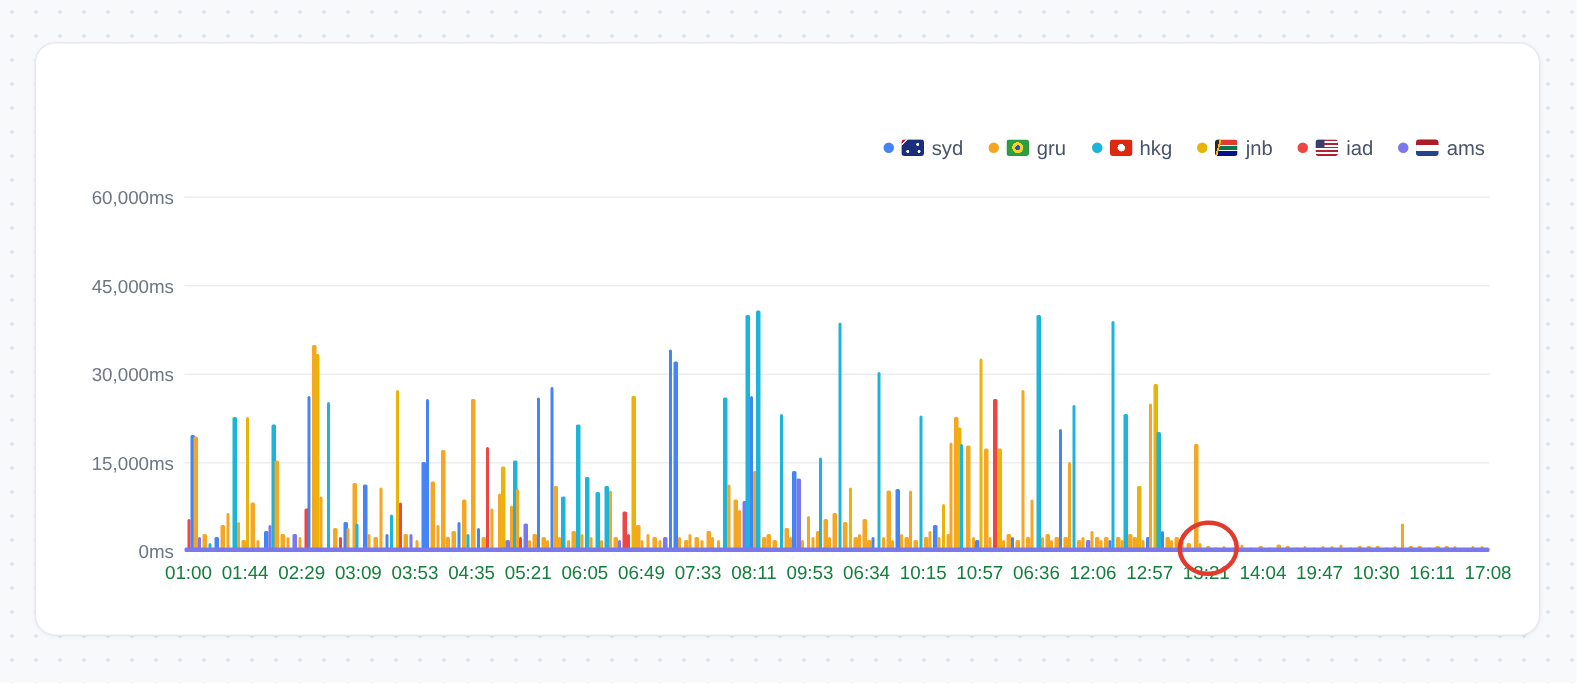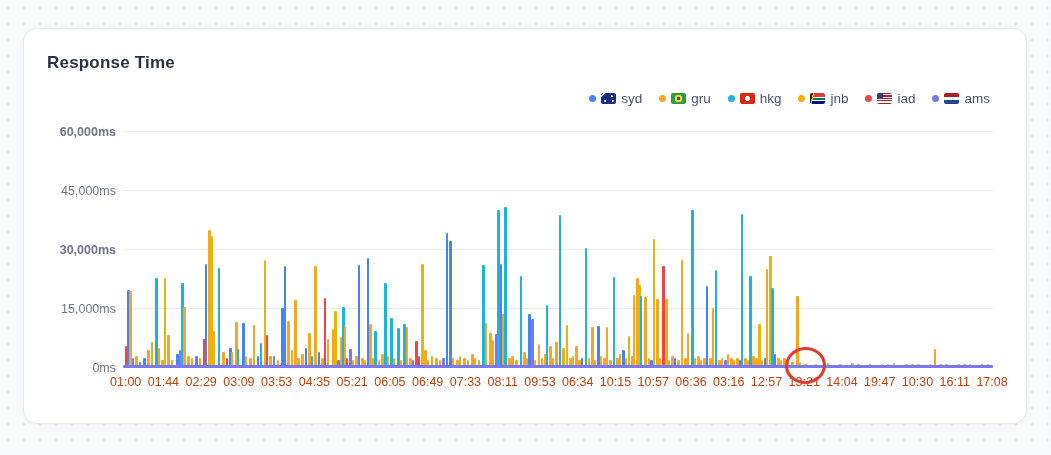--- a/index.html
+++ b/index.html
@@ -55,33 +55,32 @@
   .plot {
     position:absolute; left:99px; top:103px; width:870px; height:236px;
   }
   .gridline { position:absolute; left:0; width:100%; height:1px; background:#ededf1; }
   .y-axis { position:absolute; left:0; top:103px; width:92px; height:236px; }
   .y-tick { position:absolute; right:0; width:100%; text-align:right; font-size:12.5px; color:#6e7687; }
   .x-axis {
     position:absolute; left:86px; top:346px; width:898px;
     display:flex; justify-content:space-between;
   }
-  .x-tick { font-size:12.5px; color:#c2410c; white-space:nowrap; }
+  .x-tick { font-size:12.5px; color:#15803d; white-space:nowrap; }
   .bar { position:absolute; bottom:0; width:2.5px; border-radius:1px 1px 0 0; z-index:2; }
   .baseline-band { position:absolute; bottom:0; left:0; width:100%; height:3px; z-index:3; border-radius:1px; }
   .annotation-circle {
     position:absolute; width:41px; height:37px; border-radius:50%;
     border:3.2px solid #e23b2e; z-index:6; transform:rotate(-4deg);
   }
 </style>
 </head>
 <body>
 
 <div class="card">
-  <div class="card-title">Response Time</div>
 
   <div class="legend">
       <span class="legend-item">
         <span class="legend-dot" style="background: rgb(69, 132, 244);"></span>
         <span class="flag flag-au"></span>
         <span class="legend-label">syd</span>
       </span>
       <span class="legend-item">
         <span class="legend-dot" style="background: rgb(245, 166, 35);"></span>
         <span class="flag flag-br"></span>
@@ -106,23 +105,23 @@
         <span class="legend-dot" style="background: rgb(123, 120, 237);"></span>
         <span class="flag flag-nl"></span>
         <span class="legend-label">ams</span>
       </span>
     </div>
 
   <div class="chart">
     <div class="y-axis">
         <div class="y-tick" style="bottom: calc(0% - 7px);">0ms</div>
         <div class="y-tick" style="bottom: calc(25% - 7px);">15,000ms</div>
-        <div class="y-tick" style="bottom: calc(50% - 7px); font-weight: bold;">30,000ms</div>
+        <div class="y-tick" style="bottom: calc(50% - 7px);">30,000ms</div>
         <div class="y-tick" style="bottom: calc(75% - 7px);">45,000ms</div>
-        <div class="y-tick" style="bottom: calc(100% - 7px); font-weight: bold;">60,000ms</div>
+        <div class="y-tick" style="bottom: calc(100% - 7px);">60,000ms</div>
       </div>
     <div class="plot">
         <div class="gridline" style="bottom: 25%;"></div>
         <div class="gridline" style="bottom: 50%;"></div>
         <div class="gridline" style="bottom: 75%;"></div>
         <div class="gridline" style="bottom: 100%;"></div>
         <div class="bar" style="left: 0.2%; height: 9.16667%; background: rgb(238, 69, 69);"></div>
         <div class="bar" style="left: 0.5%; height: 33%; background: rgb(69, 132, 244);"></div>
         <div class="bar" style="left: 0.7%; height: 32.5%; background: rgb(245, 166, 35);"></div>
         <div class="bar" style="left: 1%; height: 4.16667%; background: rgb(123, 120, 237);"></div>
@@ -381,21 +380,21 @@
         <span class="x-tick">05:21</span>
         <span class="x-tick">06:05</span>
         <span class="x-tick">06:49</span>
         <span class="x-tick">07:33</span>
         <span class="x-tick">08:11</span>
         <span class="x-tick">09:53</span>
         <span class="x-tick">06:34</span>
         <span class="x-tick">10:15</span>
         <span class="x-tick">10:57</span>
         <span class="x-tick">06:36</span>
-        <span class="x-tick">03:16</span>
+        <span class="x-tick">12:06</span>
         <span class="x-tick">12:57</span>
         <span class="x-tick">13:21</span>
         <span class="x-tick">14:04</span>
         <span class="x-tick">19:47</span>
         <span class="x-tick">10:30</span>
         <span class="x-tick">16:11</span>
         <span class="x-tick">17:08</span>
       </div>
   </div>
 </div>

